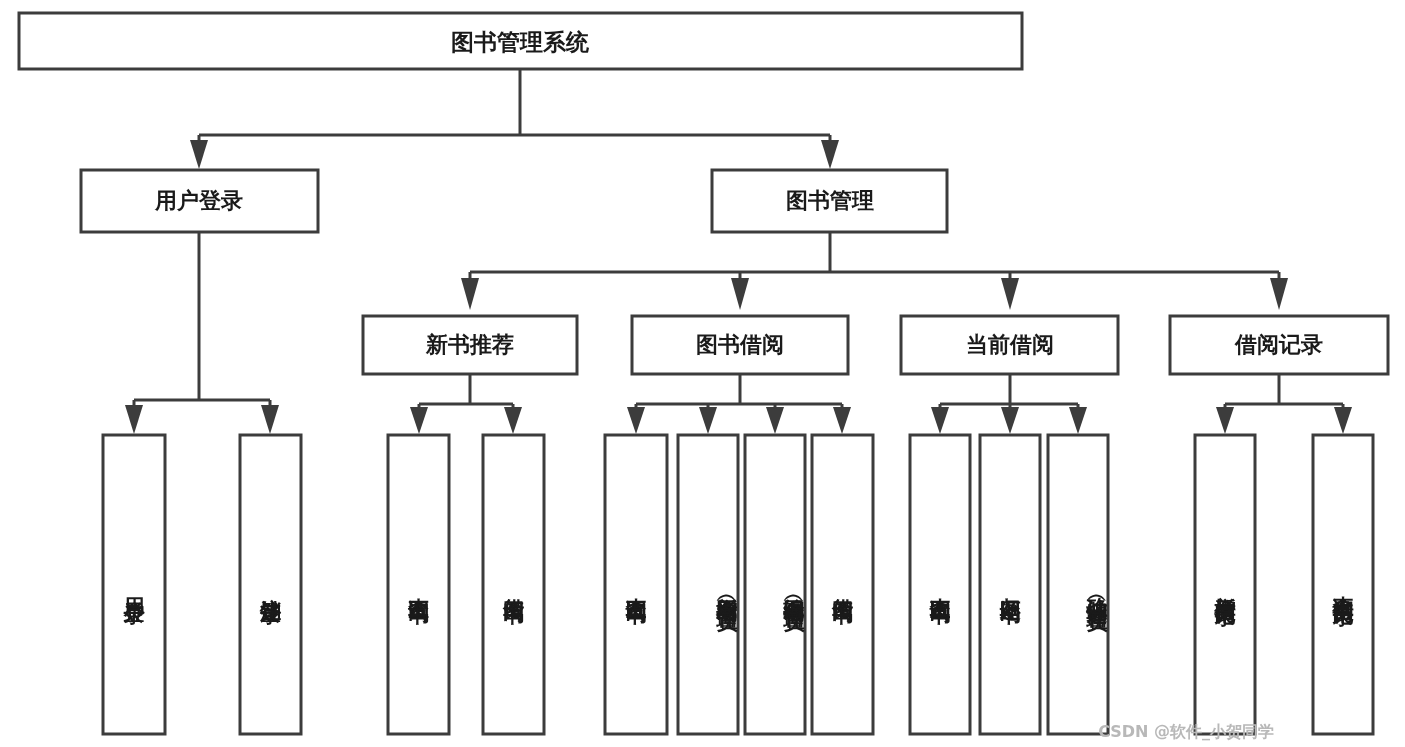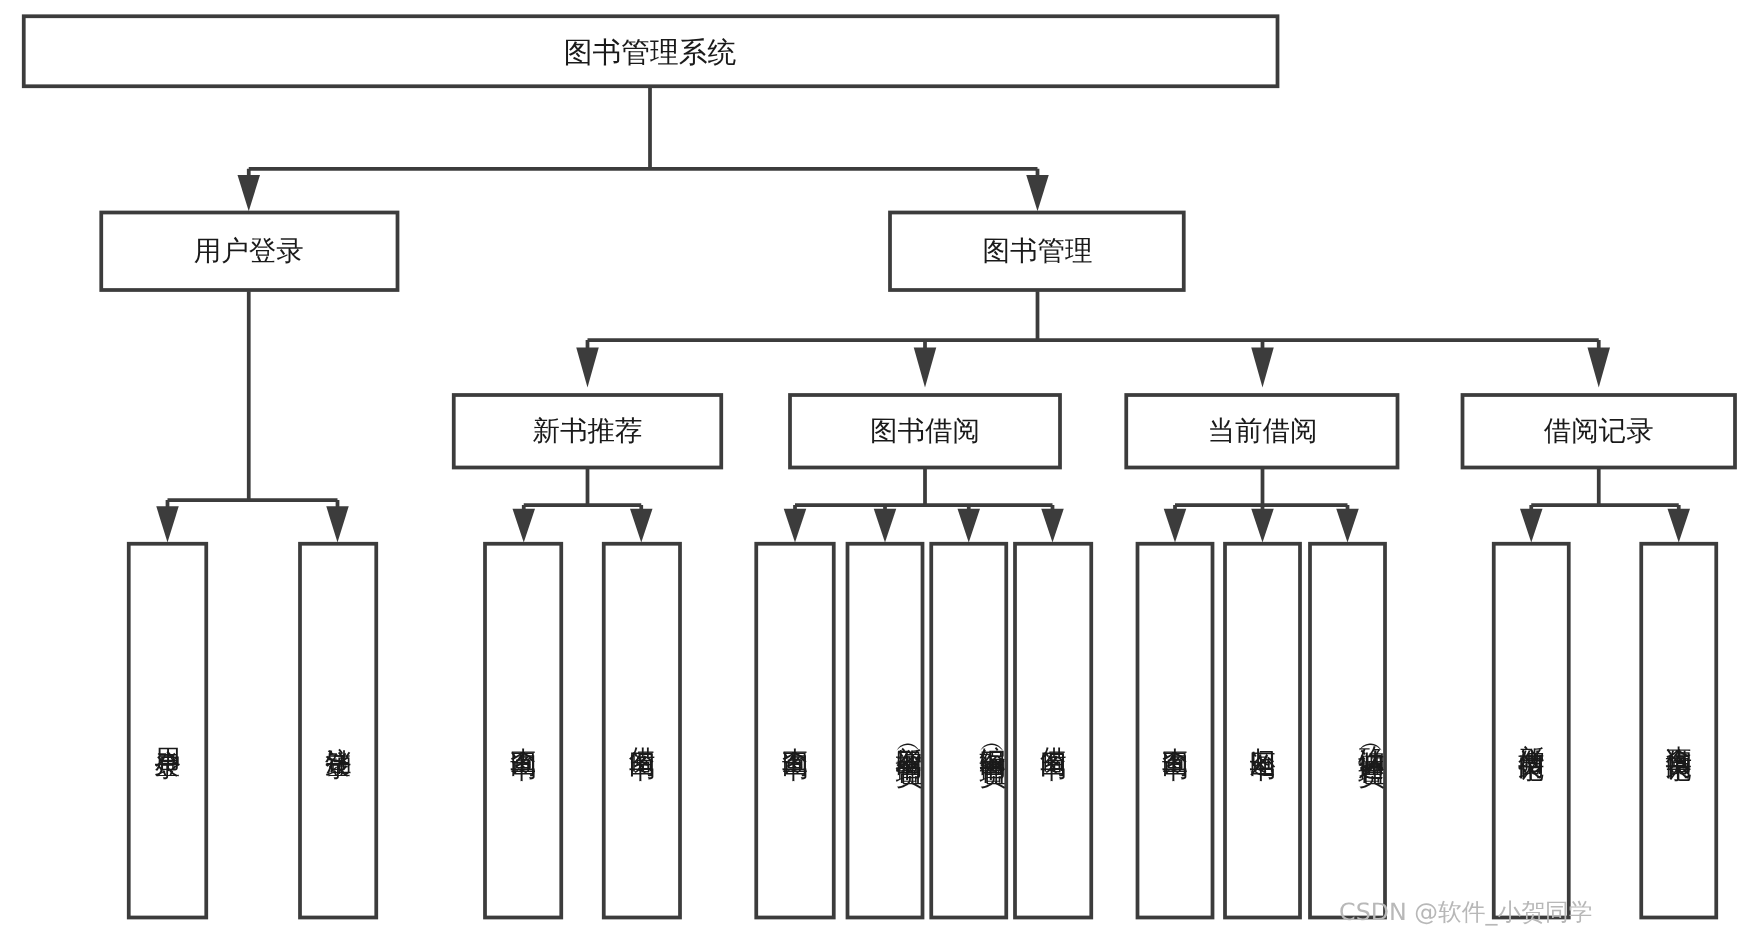--- a/index.html
+++ b/index.html
@@ -11,20 +11,21 @@
     width: 1405px;
     height: 747px;
     font-family: "DejaVu Sans", "Liberation Sans", sans-serif;
     overflow: hidden;
   }
   #diagram-root {
     position: relative;
     width: 1286px;
     height: 747px;
     background: #ffffff;
+    font-weight: bold;
   }
   svg#flow-svg {
     position: absolute;
     left: 0;
     top: 0;
     width: 1405px;
     height: 747px;
   }
   .node-box {
     fill: #ffffff;
@@ -69,21 +70,21 @@
     user-select: none;
   }
   .vlabel.centered {
     align-items: center;
   }
   #watermark {
     position: absolute;
     right: 12px;
     bottom: 4px;
     font-family: "DejaVu Sans", "Liberation Sans", sans-serif;
-    font-size: 19px;
+    font-size: 16px;
     color: #b8b8b8;
     white-space: nowrap;
     user-select: none;
   }
 </style>
 </head>
 <body>
 
 <div id="diagram-root">
 

